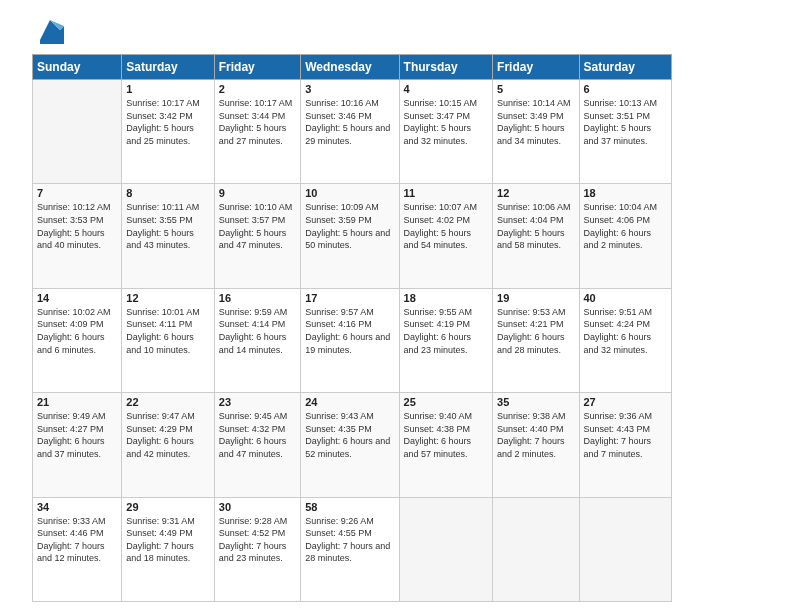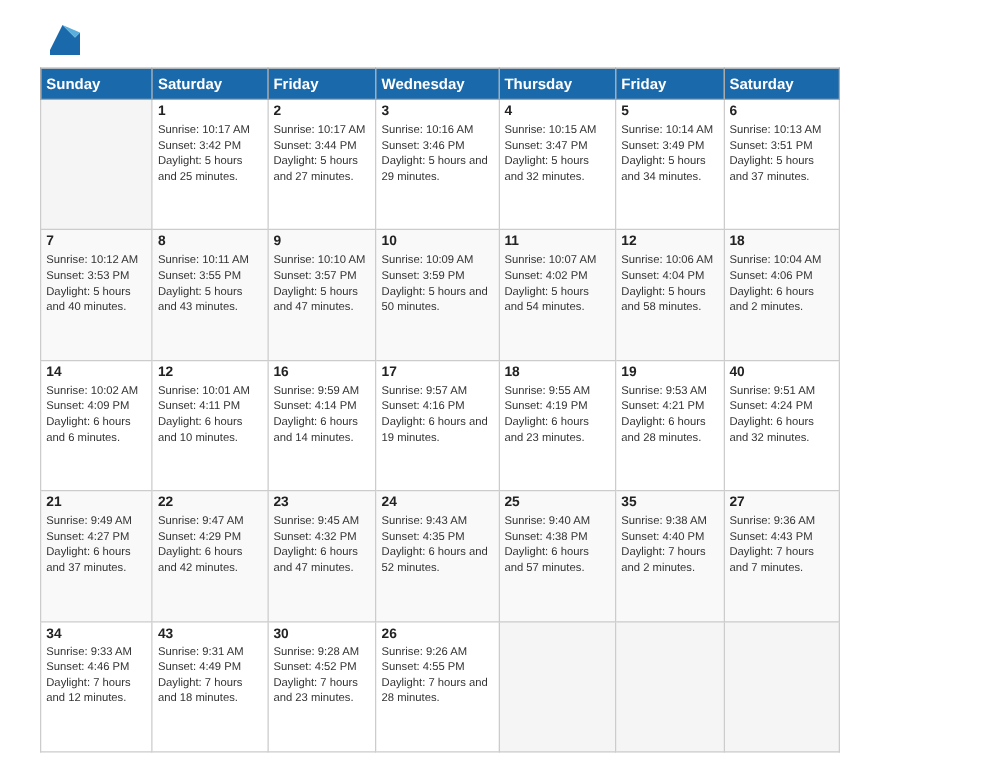--- a/index.html
+++ b/index.html
@@ -248,29 +248,29 @@
             <span class="day-num">27</span>
             <div class="cell-text">Sunrise: 9:36 AM<br>Sunset: 4:43 PM<br>Daylight: 7 hours and 7 minutes.</div>
           </td>
         </tr>
         <tr>
           <td>
             <span class="day-num">34</span>
             <div class="cell-text">Sunrise: 9:33 AM<br>Sunset: 4:46 PM<br>Daylight: 7 hours and 12 minutes.</div>
           </td>
           <td>
-            <span class="day-num">43</span>
+            <span class="day-num">29</span>
             <div class="cell-text">Sunrise: 9:31 AM<br>Sunset: 4:49 PM<br>Daylight: 7 hours and 18 minutes.</div>
           </td>
           <td>
             <span class="day-num">30</span>
             <div class="cell-text">Sunrise: 9:28 AM<br>Sunset: 4:52 PM<br>Daylight: 7 hours and 23 minutes.</div>
           </td>
           <td>
-            <span class="day-num">26</span>
+            <span class="day-num">58</span>
             <div class="cell-text">Sunrise: 9:26 AM<br>Sunset: 4:55 PM<br>Daylight: 7 hours and 28 minutes.</div>
           </td>
           <td class="empty-cell"></td>
           <td class="empty-cell"></td>
           <td class="empty-cell"></td>
         </tr>
       </tbody>
   </table>
 </div>
 

